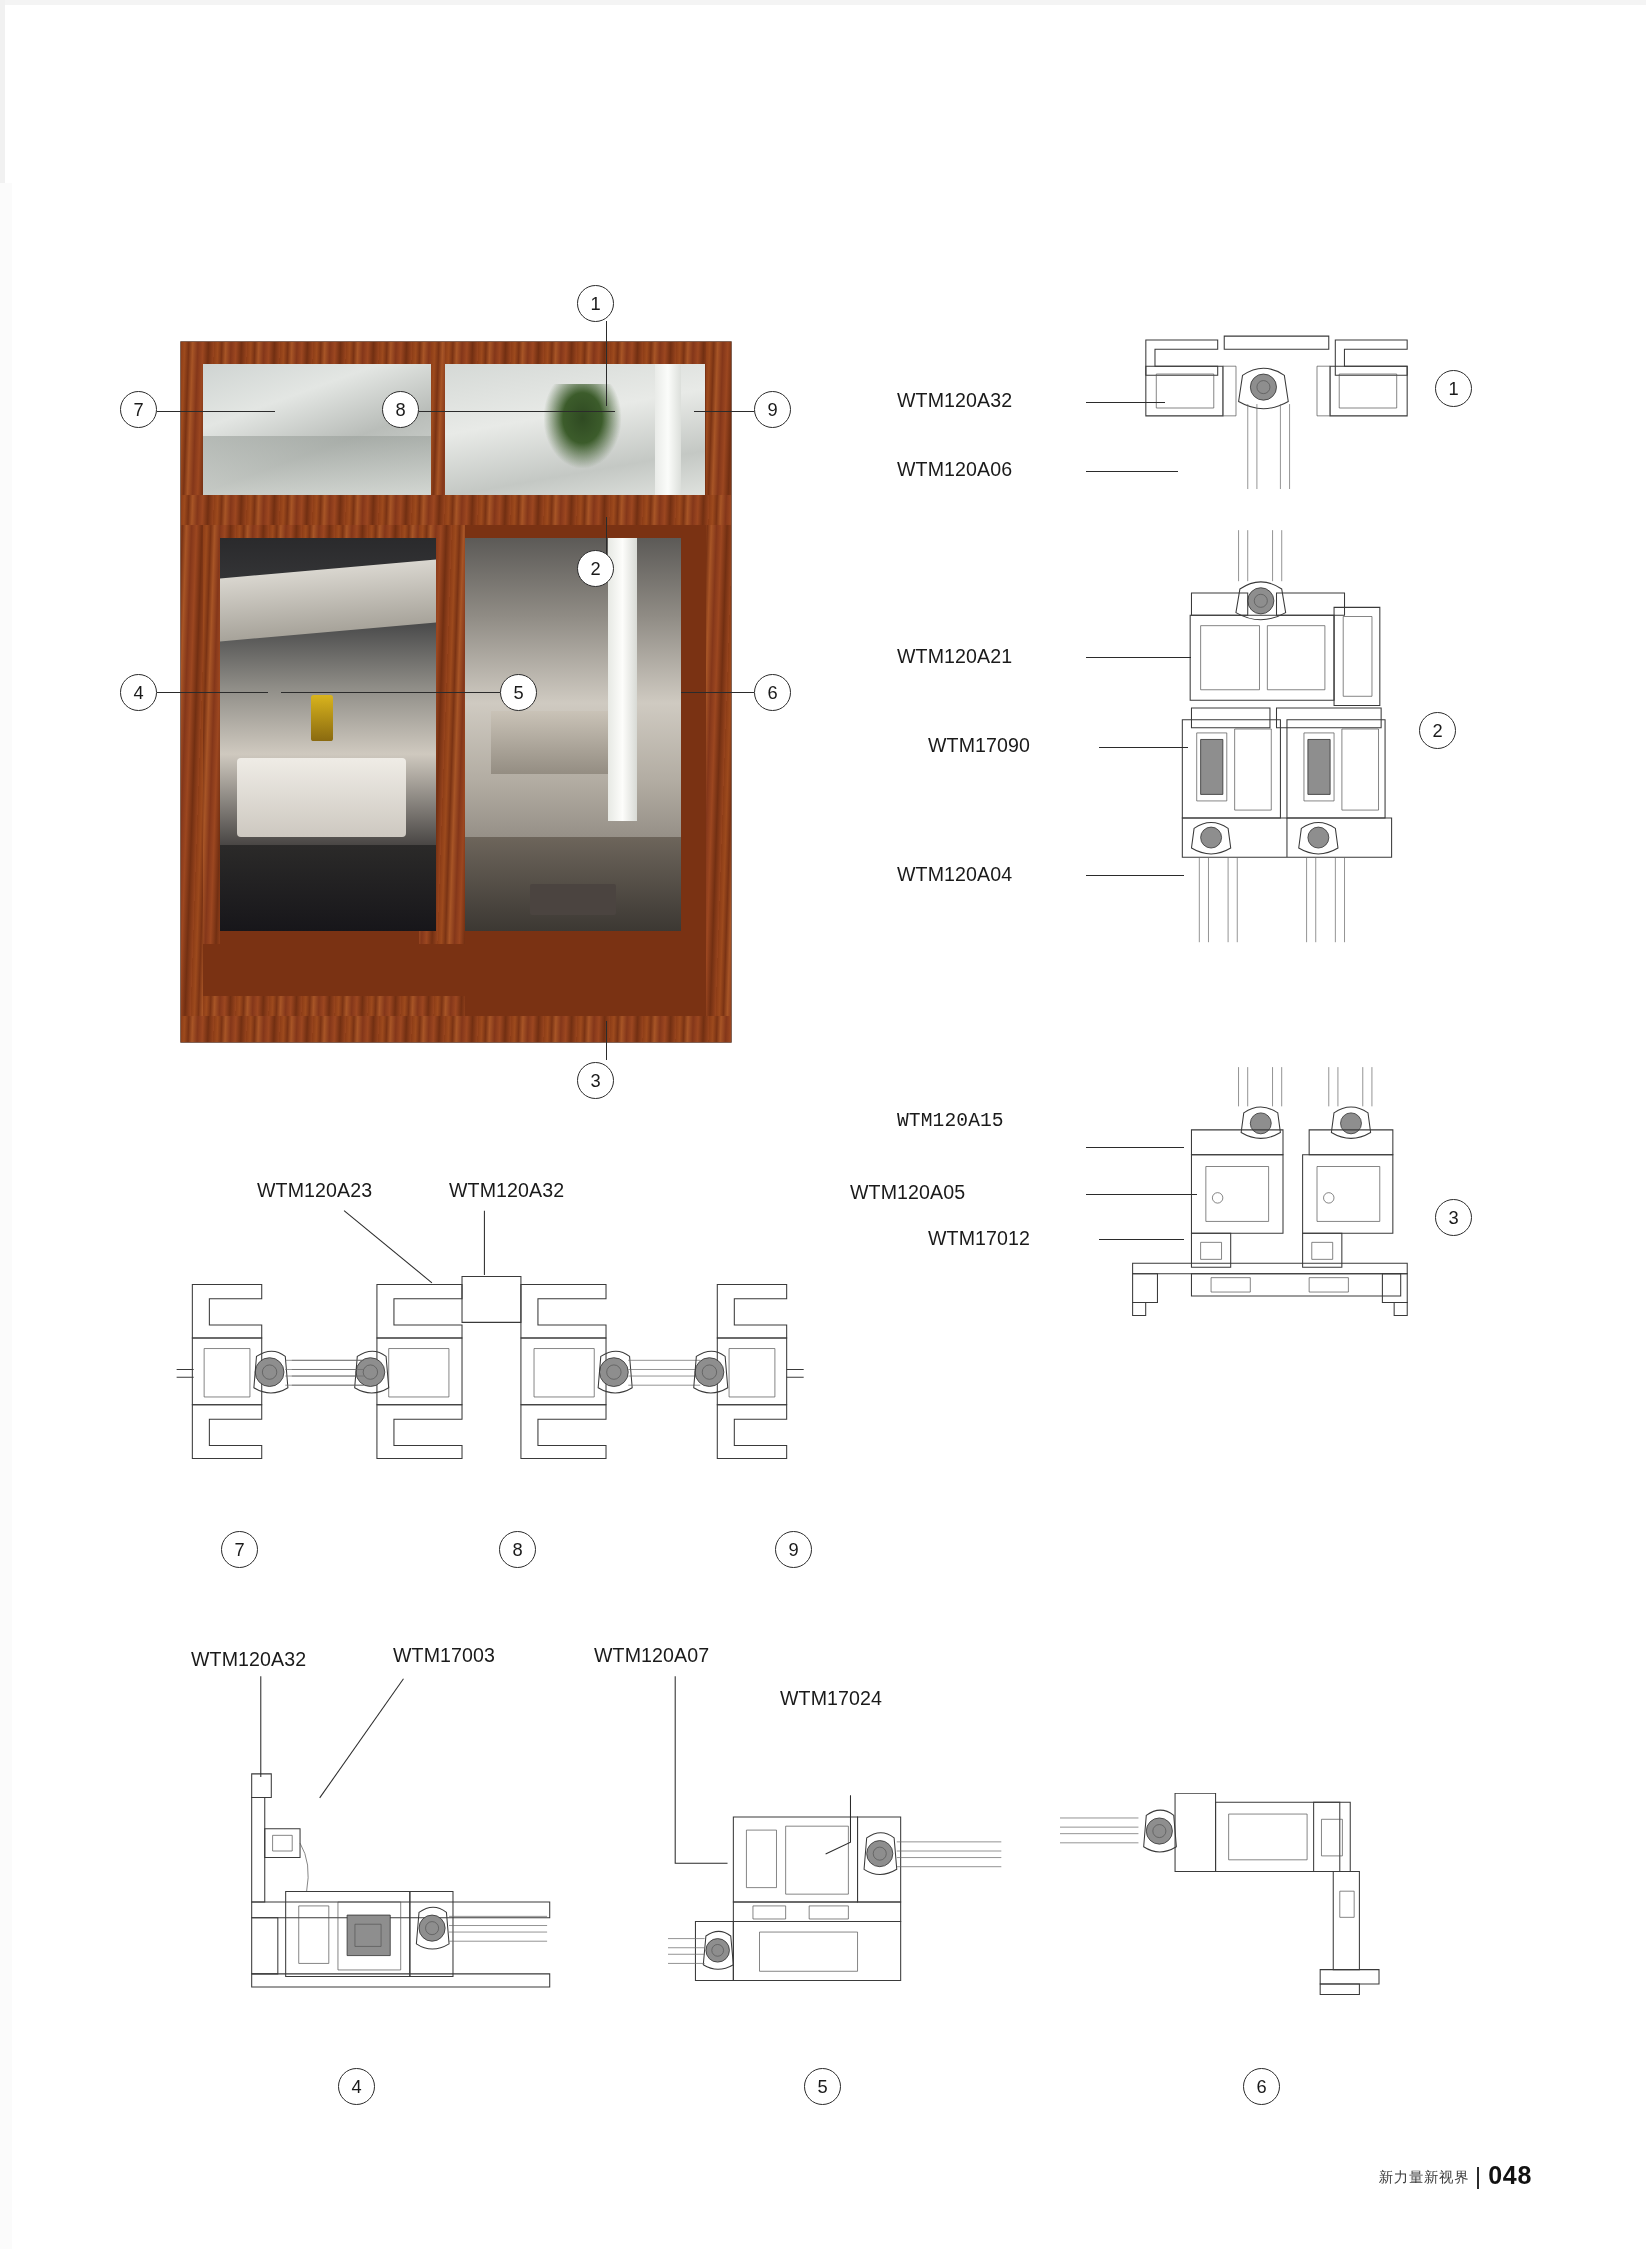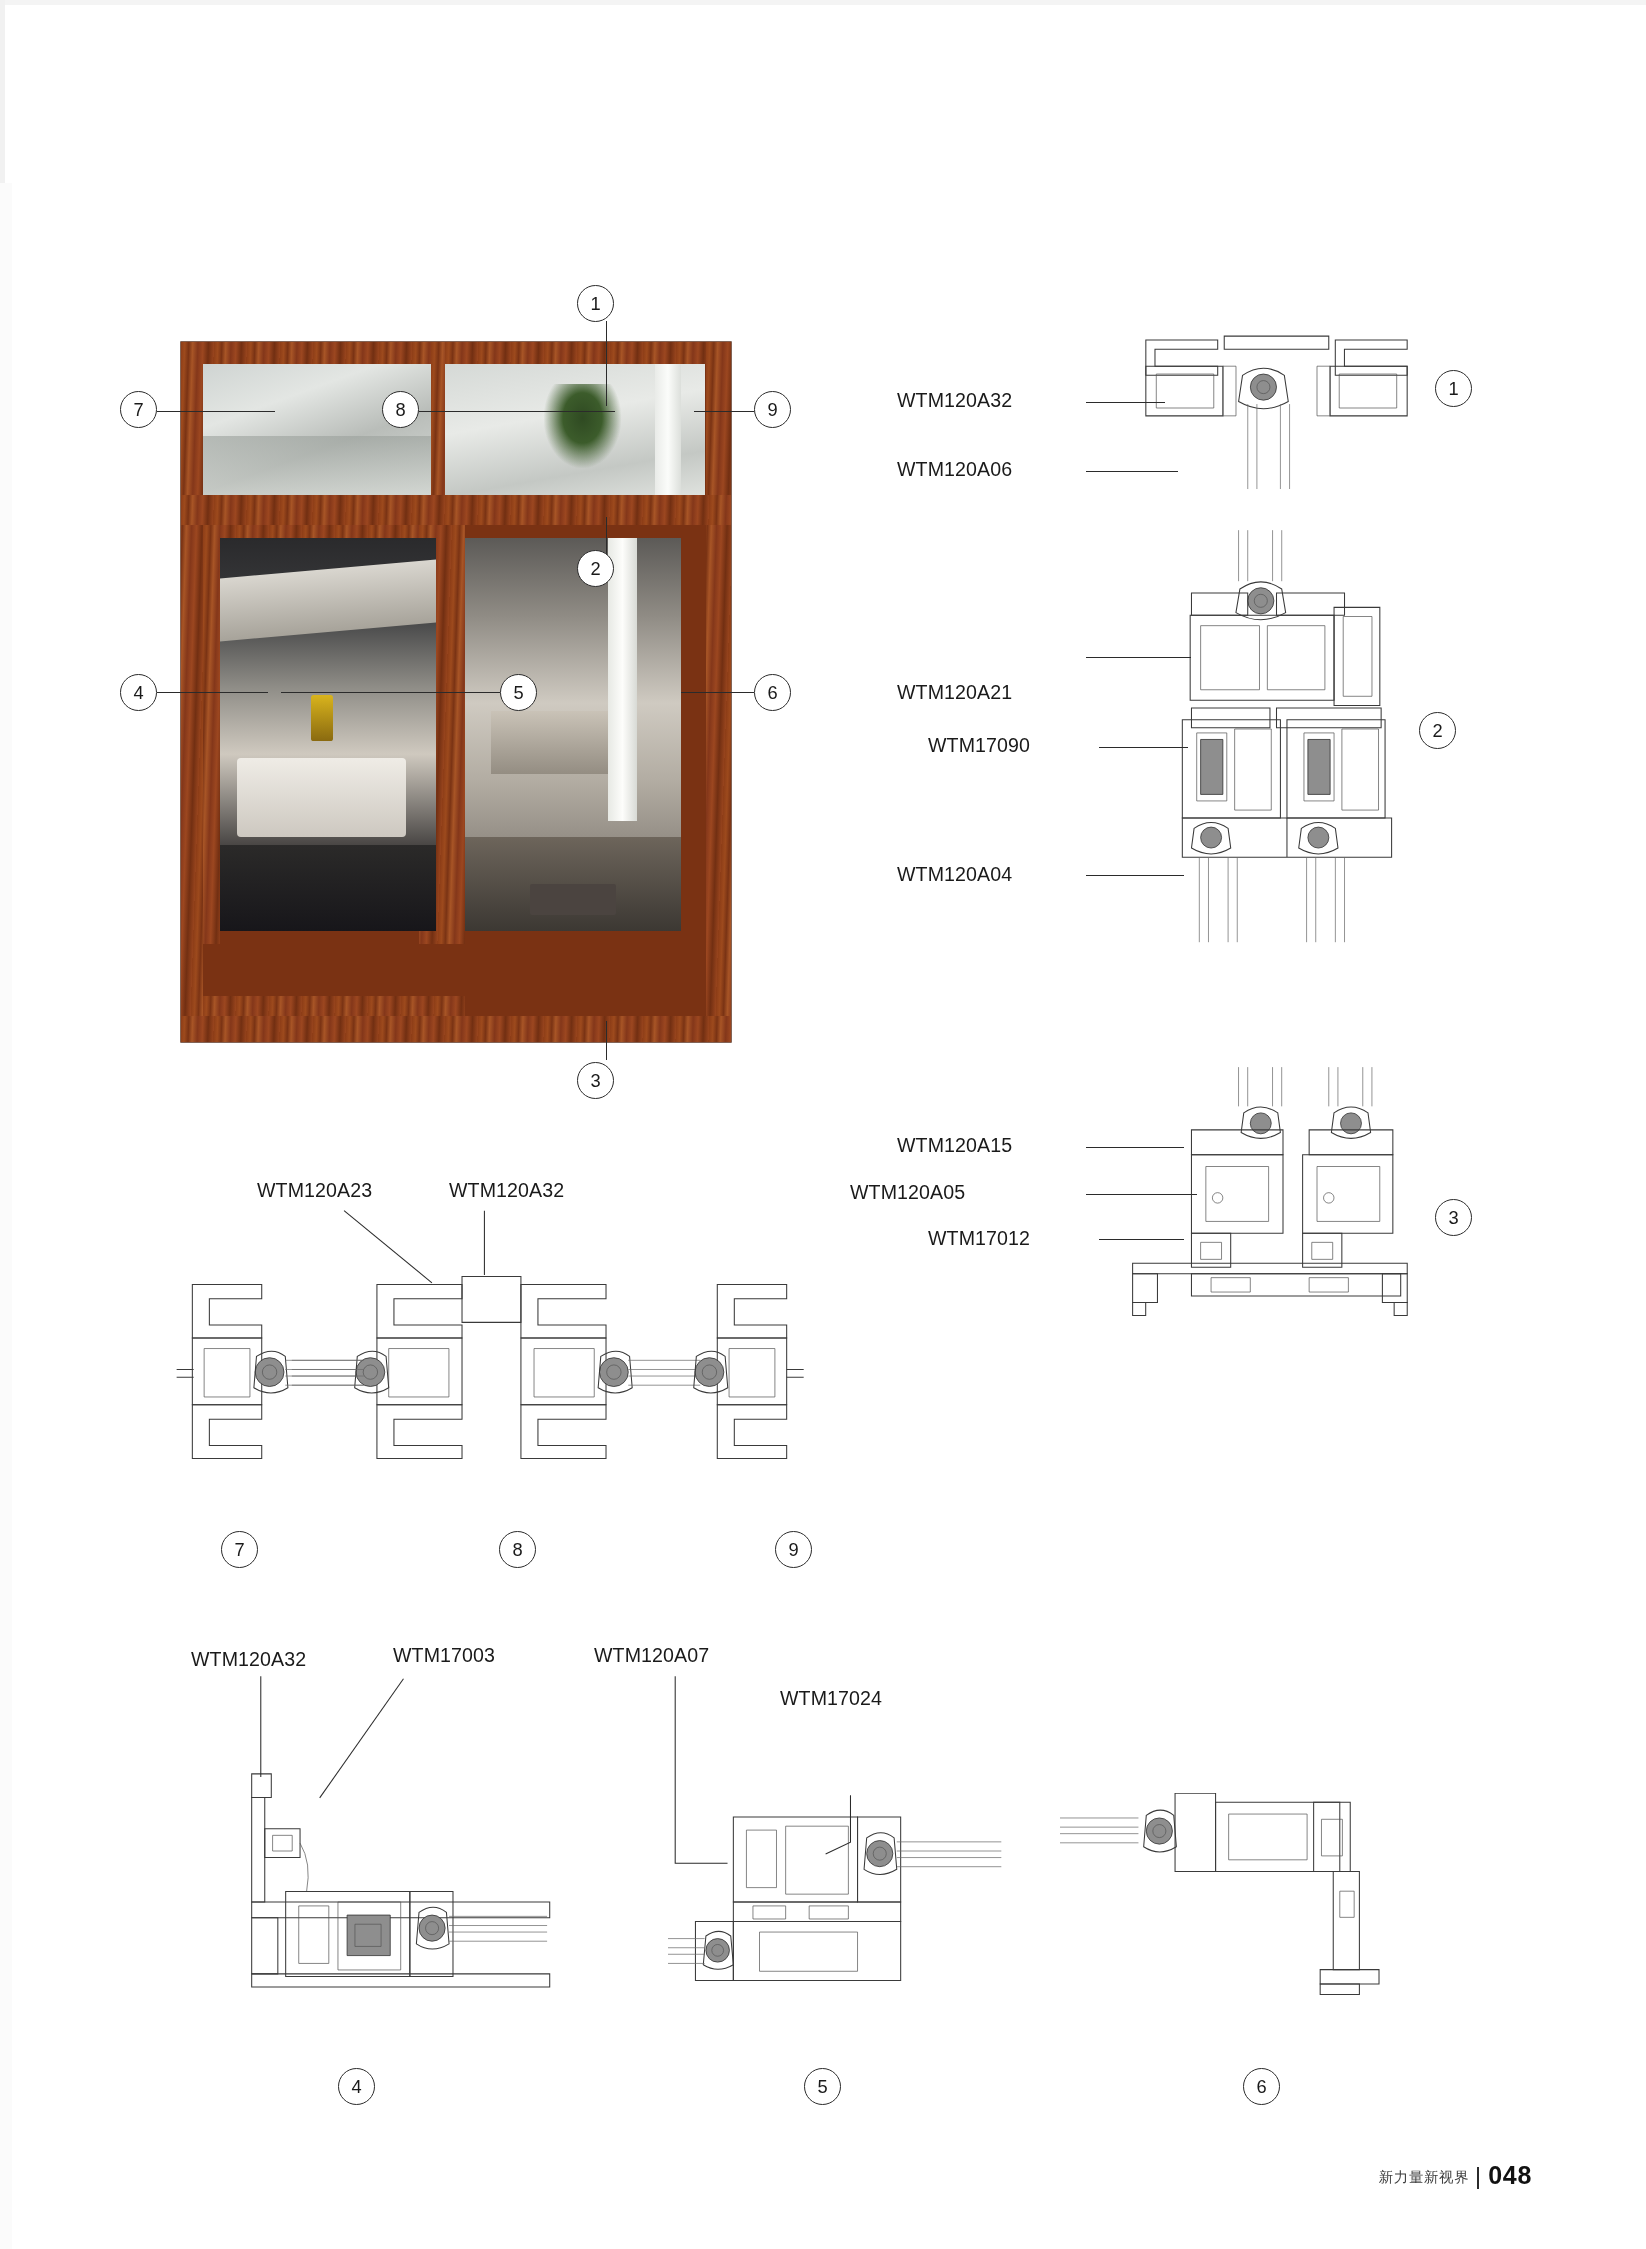--- a/index.html
+++ b/index.html
@@ -325,21 +325,21 @@
 
       <path class="st" d="M106 440 h160 v60 h-160 z M266 440 h160 v60 h-160 z"></path>
       <circle class="st-d" cx="150" cy="470" r="16"></circle>
       <circle class="st-d" cx="314" cy="470" r="16"></circle>
       <path class="st" d="M124 456 q26 -18 52 0 l4 30 q-30 18 -60 0 z"></path>
       <path class="st" d="M288 456 q26 -18 52 0 l4 30 q-30 18 -60 0 z"></path>
       <path class="st-gl" d="M132 500 v130 M146 500 v130 M176 500 v130 M190 500 v130"></path>
       <path class="st-gl" d="M296 500 v130 M310 500 v130 M340 500 v130 M354 500 v130"></path>
     </svg>
   </div>
-  <div class="label" style="left:897px;top:645px;margin-top:36px;">WTM120A21</div>
+  <div class="label" style="left:897px;top:645px;">WTM120A21</div>
   <div class="label" style="left:928px;top:734px;">WTM17090</div>
   <div class="label" style="left:897px;top:863px;">WTM120A04</div>
   <div class="leader" style="left:1086px;top:657px;width:105px;"></div>
   <div class="leader" style="left:1099px;top:747px;width:89px;"></div>
   <div class="leader" style="left:1086px;top:875px;width:98px;"></div>
   <div class="callout" style="left:1419px;top:712px;">2</div>
 
   <div class="sect" style="left:1113px;top:1067px;">
     <svg width="340" height="301" viewBox="0 0 520 460">
       <path class="st-gl" d="M192 0 v60 M206 0 v60 M244 0 v60 M258 0 v60"></path>
@@ -356,21 +356,21 @@
       <circle class="st-thin" cx="330" cy="200" r="8"></circle>
       <path class="st" d="M120 254 h60 v52 h-60 z M290 254 h60 v52 h-60 z"></path>
       <path class="st-thin" d="M134 268 h32 v26 h-32 z M304 268 h32 v26 h-32 z"></path>
       <path class="st" d="M30 300 h420 v16 h-420 z"></path>
       <path class="st" d="M30 316 h38 v44 h-38 z M412 316 h38 v44 h-38 z"></path>
       <path class="st" d="M120 316 h320 v34 h-320 z"></path>
       <path class="st-thin" d="M150 322 h60 v22 h-60 z M300 322 h60 v22 h-60 z"></path>
       <path class="st" d="M30 360 h20 v20 h-20 z M430 360 h20 v20 h-20 z"></path>
     </svg>
   </div>
-  <div class="label" style="left:897px;top:1134px;">WTM120A15</div>
+  <div class="label" style="left:897px;top:1110px;font-family:Liberation Mono, monospace;">WTM120A15</div>
   <div class="label" style="left:850px;top:1181px;">WTM120A05</div>
   <div class="label" style="left:928px;top:1227px;">WTM17012</div>
   <div class="leader" style="left:1086px;top:1147px;width:98px;"></div>
   <div class="leader" style="left:1086px;top:1194px;width:111px;"></div>
   <div class="leader" style="left:1099px;top:1239px;width:85px;"></div>
   <div class="callout" style="left:1435px;top:1199px;">3</div>
 
   <div class="sect" style="left:170px;top:1270px;">
     <svg width="694" height="216" viewBox="0 0 1060 330">
 

